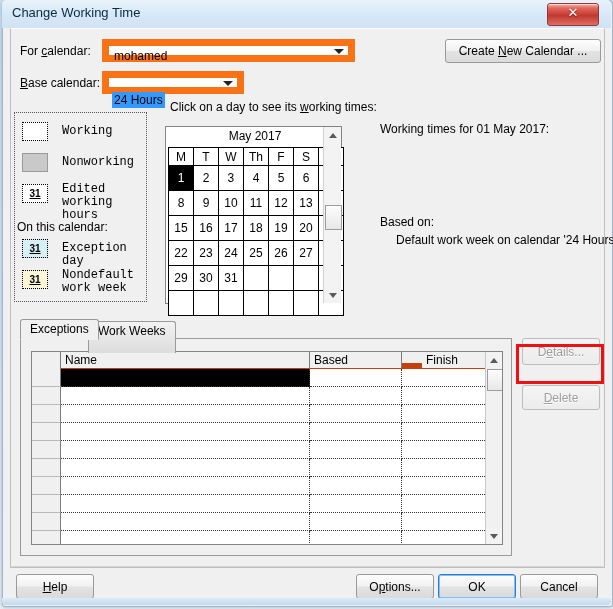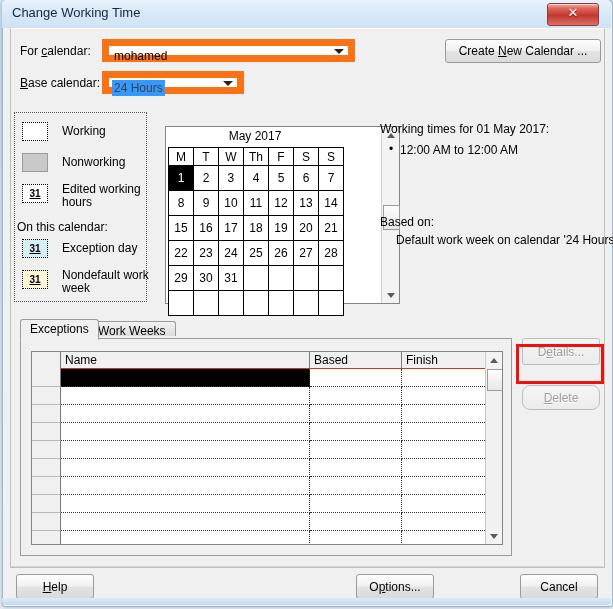--- a/index.html
+++ b/index.html
@@ -41,37 +41,37 @@
     text-align:center;cursor:pointer;font-family:inherit;
     display:flex;align-items:center;justify-content:center;}
   .btn.disabled{color:#9d9d9d;background:linear-gradient(180deg,#f4f4f4 0%,#ececec 100%);
     border-color:#bdbdbd;cursor:default;text-shadow:0 1px 0 #fff;}
   .btn.focus{border:1px solid #2c7bd4;box-shadow:0 0 0 1px #7fc0f5 inset;}
   .combo{position:absolute;background:#fff;border:7px solid #f97316;box-sizing:border-box;}
   .combo .arrow{position:absolute;right:4px;top:50%;margin-top:-2px;
     width:0;height:0;border-left:5px solid transparent;border-right:5px solid transparent;
     border-top:5px solid #222;}
   .combo .val{position:absolute;left:5px;top:3px;font-size:12px;white-space:nowrap;}
-  .combo .val.sel{background:#3399ff;color:#404040;padding:1px 2px;left:3px;top:2px;}
+  .combo .val.sel{background:#3399ff;color:#000000;padding:1px 2px;left:3px;top:14px;}
   
   #legendbox{position:absolute;left:12px;top:112px;width:131px;height:188px;
     border:1px dotted #555;background:#f0f0f0;}
   .lgrow{position:absolute;left:7px;}
   .swatch{position:absolute;width:26px;height:19px;box-sizing:border-box;}
   .sw-working{background:#fff;border:1px dotted #000;}
   .sw-non{background:#c9c9c9;border:1px solid #9a9a9a;}
   .sw-31{background:#fff;border:1px dotted #000;font-size:10px;font-weight:bold;
     text-align:center;line-height:17px;text-decoration:underline;}
   .sw-exc{background:#d7f0f6;border:1px dotted #000;font-size:10px;font-weight:bold;
     text-align:center;line-height:17px;text-decoration:underline;}
   .sw-nd{background:#fcf7d6;border:1px dotted #000;font-size:10px;font-weight:bold;
     text-align:center;line-height:17px;text-decoration:underline;}
-  .lgtext{position:absolute;left:40px;font-size:12px;line-height:13px;width:88px;}
-  
-  #calwrap{position:absolute;left:163px;top:126px;width:235px;height:178px;
+  .lgtext{position:absolute;left:40px;font-size:12px;line-height:13px;width:88px;font-family:Liberation Mono, monospace;}
+  
+  #calwrap{position:absolute;left:163px;top:126px;width:177px;height:178px;
     background:#fff;border:1px solid #848484;box-sizing:border-box;padding-left:19px;}
   #calmonth{position:absolute;left:0;top:2px;width:178px;text-align:center;font-size:12px;}
   #calgrid{position:absolute;left:2px;top:20px;width:176px;}
   #calgrid table{border-collapse:collapse;}
   #calgrid td,#calgrid th{width:25px;height:24px;text-align:center;font-size:12px;
     border:1px solid #000;font-weight:normal;padding:0;background:#fff;}
   #calgrid th{height:17px;background:#fff;}
   #calgrid td.sel{background:#000;color:#fff;}
   #calgrid td.empty{background:#fff;}
   #calsb{position:absolute;right:0;top:0;width:17px;height:176px;background:#f3f3f3;
@@ -87,21 +87,21 @@
   #infoBullet{position:absolute;left:398px;top:143px;font-size:12px;white-space:nowrap;}
   #infoBullet:before{content:"•";position:absolute;left:-11px;top:-1px;}
   #basedOn{position:absolute;left:378px;top:215px;font-size:12px;}
   #basedVal{position:absolute;left:394px;top:233px;font-size:12px;white-space:nowrap;}
   
   #tabbar{position:absolute;left:18px;top:319px;width:492px;height:19px;}
   .tab{position:absolute;top:0;height:19px;line-height:18px;padding:0 9px;font-size:12px;
     border:1px solid #9a9a9a;border-bottom:none;border-radius:3px 3px 0 0;cursor:pointer;
     box-sizing:border-box;}
   .tab.active{background:#f0f0f0;top:0;height:21px;z-index:3;border-bottom:1px solid #f0f0f0;}
-  .tab.inactive{background:linear-gradient(180deg,#f2f2f2,#dcdcdc);top:2px;height:15px;z-index:1;}
+  .tab.inactive{background:linear-gradient(180deg,#f2f2f2,#dcdcdc);top:2px;height:32px;z-index:1;}
   #tabpanel{position:absolute;left:18px;top:338px;width:492px;height:218px;
     background:#f0f0f0;border:1px solid #9a9a9a;box-sizing:border-box;}
   
   #grid{position:absolute;left:10px;top:12px;width:472px;height:194px;
     background:#fff;border:1px solid #848484;box-sizing:border-box;overflow:hidden;}
   #gridhead{position:absolute;left:0;top:0;width:455px;height:17px;background:#f0f0f0;
     border-bottom:6px solid #c2410c;box-sizing:border-box;}
   .hcell{position:absolute;top:0;height:16px;line-height:16px;font-size:12px;
     padding-left:4px;box-sizing:border-box;border-right:1px solid #7a7a7a;
     background:#f0f0f0;overflow:hidden;white-space:nowrap;}
@@ -183,20 +183,21 @@
     <div class="lgrow" style="top:126px;">
       <div class="swatch sw-exc" style="left:0;top:0;">31</div>
       <div class="lgtext" style="top:3px;left:40px;">Exception day</div>
     </div>
     <div class="lgrow" style="top:157px;">
       <div class="swatch sw-nd" style="left:0;top:0;">31</div>
       <div class="lgtext" style="top:-1px;left:40px;">Nondefault work week</div>
     </div>
   </div>
 
+  <div class="lbl" style="left:168px;top:100px;">Click on a day to see its <span class="u">w</span>orking times:</div>
   <div id="calwrap">
     <div id="calmonth">May 2017</div>
     <div id="calgrid">
       <table id="caltable">
           <thead>
             <tr id="calhead">
               <th>M</th>
               <th>T</th>
               <th>W</th>
               <th>Th</th>
@@ -268,35 +269,34 @@
           <div class="tri-up"></div>
         </div>
       <div class="sbthumb" style="top:78px;"></div>
       <div class="sbarrow" style="top:160px;">
           <div class="tri-dn"></div>
         </div>
     </div>
   </div>
 
   <div id="infoTitle">Working times for 01 May 2017:</div>
-  <div id="infoBullet">12:00 AM to 12:00 AM</div>
   <div id="basedOn">Based on:</div>
   <div id="basedVal">Default work week on calendar '24 Hours'.</div>
 
   <div id="tabbar">
     <div class="tab active" style="left:0;">Exceptions</div>
     <div class="tab inactive" style="left:68px;">Work Weeks</div>
   </div>
   <div id="tabpanel">
     <div id="grid">
       <div id="gridhead">
         <div class="growhdr" style="top:0;height:17px;border-bottom:none;"></div>
         <div class="hcell" style="left:29px;width:249px;">Name</div>
         <div class="hcell" style="left:278px;width:92px;">Based</div>
-        <div class="hcell" style="left:370px;width:85px;border-right:none;">Finish</div>
+        <div class="hcell" style="left:390px;width:85px;border-right:none;">Finish</div>
       </div>
       <div id="gridrows">
           <div class="growhdr" style="top: 17px;"></div>
           <div class="gcell selected" style="left: 29px; top: 17px; width: 249px;"></div>
           <div class="gcell" style="left: 278px; top: 17px; width: 92px;"></div>
           <div class="gcell" style="left: 370px; top: 17px; width: 85px;"></div>
           <div class="growhdr" style="top: 35px;"></div>
           <div class="gcell" style="left: 29px; top: 35px; width: 249px;"></div>
           <div class="gcell" style="left: 278px; top: 35px; width: 92px;"></div>
           <div class="gcell" style="left: 370px; top: 35px; width: 85px;"></div>
@@ -342,29 +342,32 @@
             <div class="tri-dn"></div>
           </div>
       </div>
     </div>
   </div>
 
   <div class="btn disabled" style="left:520px;top:338px;width:76px;height:25px;">
     <span>D<span class="u">e</span>tails...</span>
   </div>
   <div id="redbox"></div>
-  <div class="btn disabled" style="left:520px;top:385px;width:76px;height:23px;border-radius:8px;">
+  <div class="btn disabled" style="left:520px;top:385px;width:76px;height:23px;">
     <span><span class="u">D</span>elete</span>
   </div>
 
   <div id="sep"></div>
   <div class="btn" style="left:14px;top:574px;width:76px;height:23px;">
     <span><span class="u">H</span>elp</span>
   </div>
   <div class="btn" style="left:354px;top:574px;width:76px;height:23px;">
     <span>O<span class="u">p</span>tions...</span>
   </div>
+  <div class="btn focus" style="left:436px;top:574px;width:76px;height:23px;">
+    <span>OK</span>
+  </div>
   <div class="btn" style="left:518px;top:574px;width:76px;height:23px;">
     <span>Cancel</span>
   </div>
 
   <div id="resize"></div>
 </div>
 
 </body></html>

